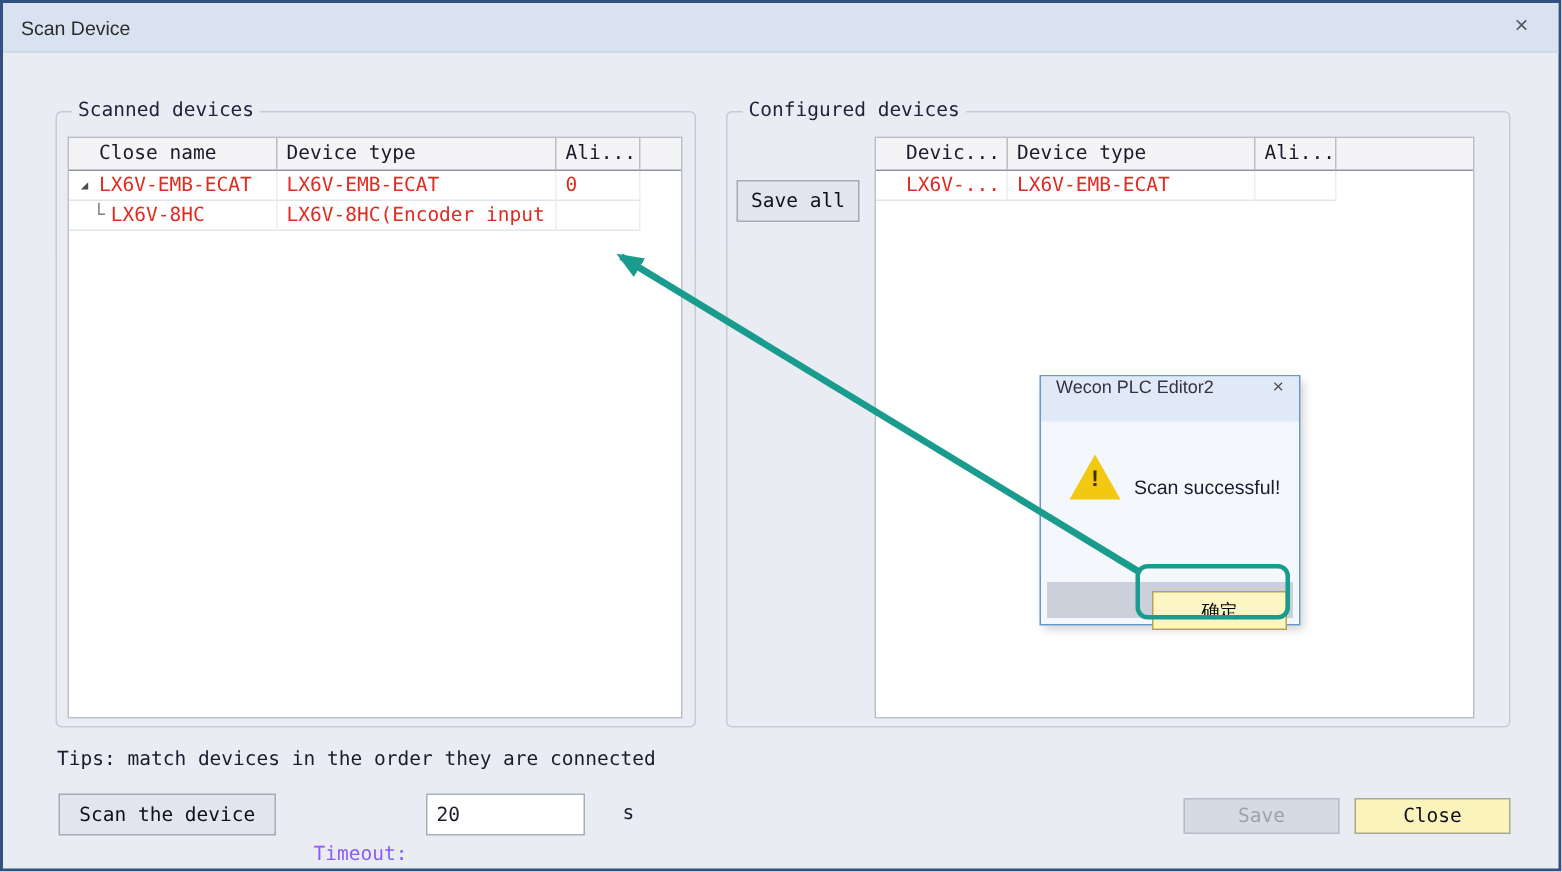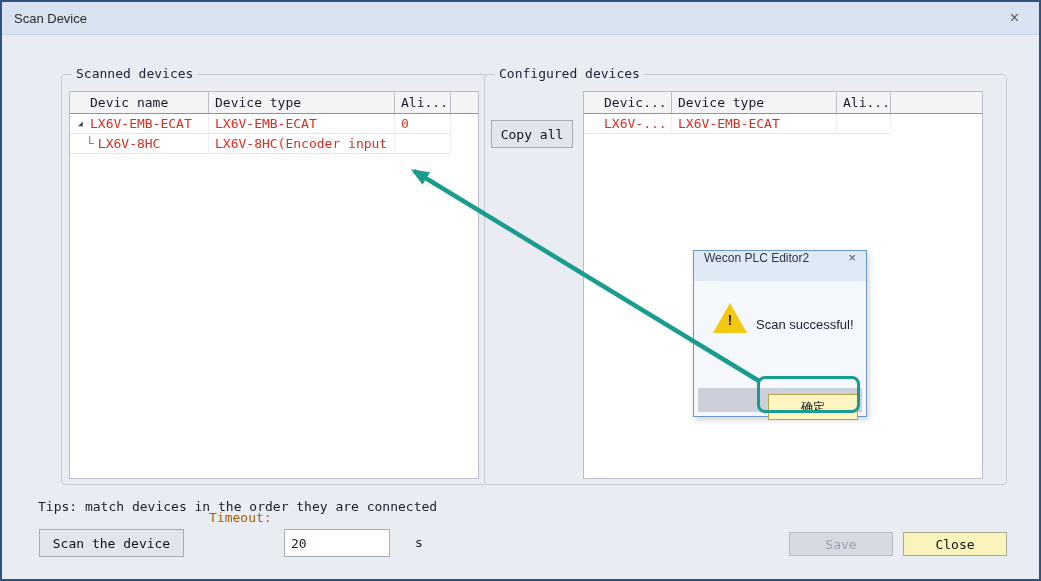--- a/index.html
+++ b/index.html
@@ -25,21 +25,21 @@
   
   .groupbox{
     position:absolute; border:1px solid #c6cbd8; border-radius:4px;
     background:#e9ecf3;
   }
   .groupbox .legend{
     position:absolute; top:-9px; left:10px; padding:0 4px;
     background:#e9ecf3; font-family:"DejaVu Sans Mono", monospace;
     font-size:13px; color:#23233d; white-space:nowrap;
   }
-  .gb-scanned{ left:35px; top:72px; width:427px; height:411px;margin-left:24px; }
+  .gb-scanned{ left:35px; top:72px; width:427px; height:411px; }
   .gb-configured{ left:482px; top:72px; width:523px; height:411px; }
 
   
   .dtable{
     position:absolute; background:#ffffff; border:1px solid #b9bdc7;
     font-family:"DejaVu Sans Mono", monospace; font-size:13px; overflow:hidden;
   }
   .t-scanned{ left:7px; top:16px; width:410px; height:388px; }
   .t-configured{ left:98px; top:16px; width:400px; height:388px; }
   .thead{
@@ -88,22 +88,22 @@
   .btn-save{ left:787px; top:530px; width:104px; height:24px;
              background:#d6dae3; color:#9ba1ae; border-color:#b7bcc7; }
   .btn-close{ left:901px; top:530px; width:104px; height:24px;
               background:#faf3bb; border-color:#a9a992; }
 
   .tips{
     position:absolute; left:36px; top:497px;
     font-family:"DejaVu Sans Mono", monospace; font-size:13px; color:#1c1c2e;
   }
   .timeout-label{
-    position:absolute; left:207px; top:508px;
-    font-family:"DejaVu Sans Mono", monospace; font-size:13px; color:#a16207;
+    position:absolute; left:207px; top:560px;
+    font-family:"DejaVu Sans Mono", monospace; font-size:13px; color:#8b5cf6;
   }
   .timeout-input{
     position:absolute; left:282px; top:527px; width:106px; height:28px;
     border:1px solid #a8adb8; background:#ffffff; padding:3px 6px;
     font-family:"DejaVu Sans Mono", monospace; font-size:13px; color:#1c1c2e;
   }
   .timeout-unit{
     position:absolute; left:413px; top:533px;
     font-family:"DejaVu Sans Mono", monospace; font-size:13px; color:#1c1c2e;
   }
@@ -166,21 +166,21 @@
 
   <div class="titlebar">
     <span>Scan Device</span>
     <span class="close">×</span>
   </div>
 
   <div class="groupbox gb-scanned">
     <span class="legend">Scanned devices</span>
     <div class="dtable t-scanned">
       <div class="thead">
-        <div class="hc c-name">Devic name</div>
+        <div class="hc c-name">Close name</div>
         <div class="hc c-type type">Device type</div>
         <div class="hc c-alias alias">Ali...</div>
       </div>
       <div class="trow">
         <div class="cell c-name">
           <span class="tree-glyph">◢</span>
           <span>LX6V-EMB-ECAT</span>
         </div>
         <div class="cell c-type">LX6V-EMB-ECAT</div>
         <div class="cell c-alias">0</div>
@@ -191,21 +191,21 @@
           <span>LX6V-8HC</span>
         </div>
         <div class="cell c-type">LX6V-8HC(Encoder input mod</div>
         <div class="cell c-alias"></div>
       </div>
     </div>
   </div>
 
   <div class="groupbox gb-configured">
     <span class="legend">Configured devices</span>
-    <div class="btn btn-copyall">Copy all</div>
+    <div class="btn btn-copyall">Save all</div>
     <div class="dtable t-configured">
       <div class="thead">
         <div class="hc c-name" style="padding-left:20px">Devic...</div>
         <div class="hc c-type type">Device type</div>
         <div class="hc c-alias alias">Ali...</div>
       </div>
       <div class="trow">
         <div class="cell c-name">LX6V-...</div>
         <div class="cell c-type">LX6V-EMB-ECAT</div>
         <div class="cell c-alias"></div>

